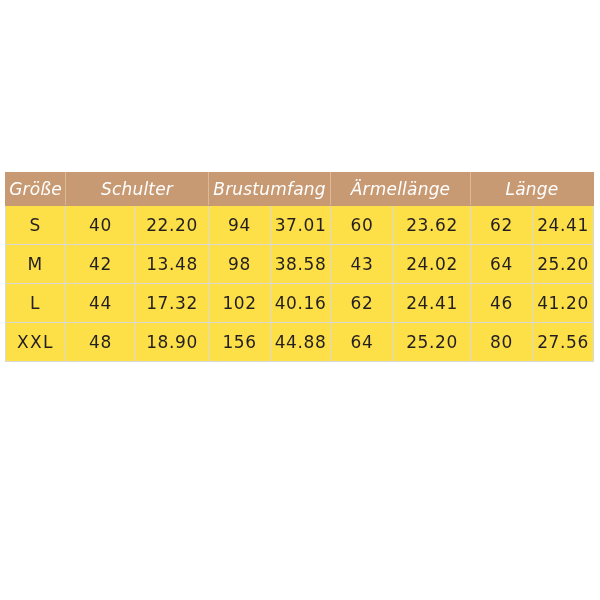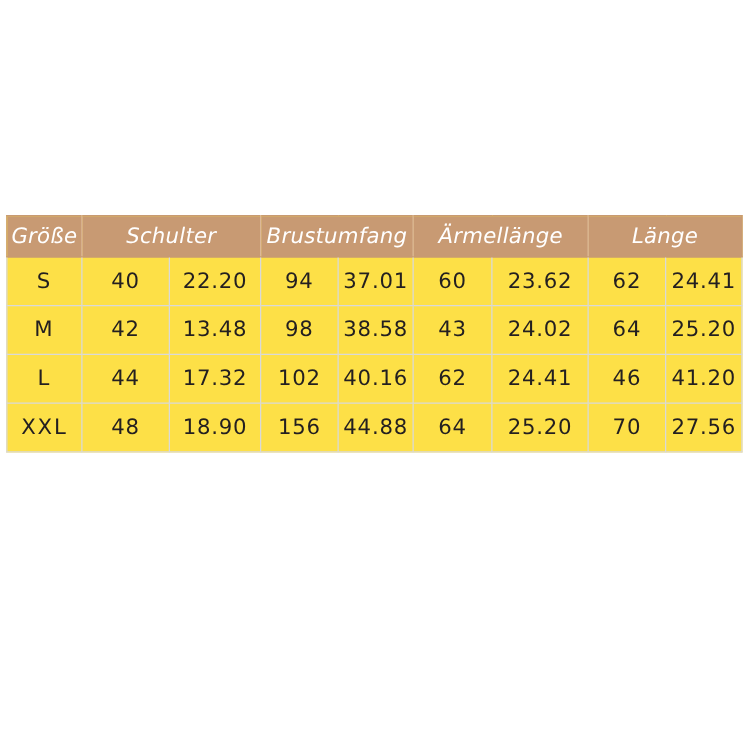--- a/index.html
+++ b/index.html
@@ -168,20 +168,20 @@
 
 
         <tr class="data-row">
           <td class="size-label">XXL</td>
           <td>48</td>
           <td>18.90</td>
           <td>156</td>
           <td>44.88</td>
           <td>64</td>
           <td>25.20</td>
-          <td>70</td>
+          <td>80</td>
           <td>27.56</td>
         </tr>
       </tbody>
     </table>
   </div>
 
 </div>
 
 </body></html>

